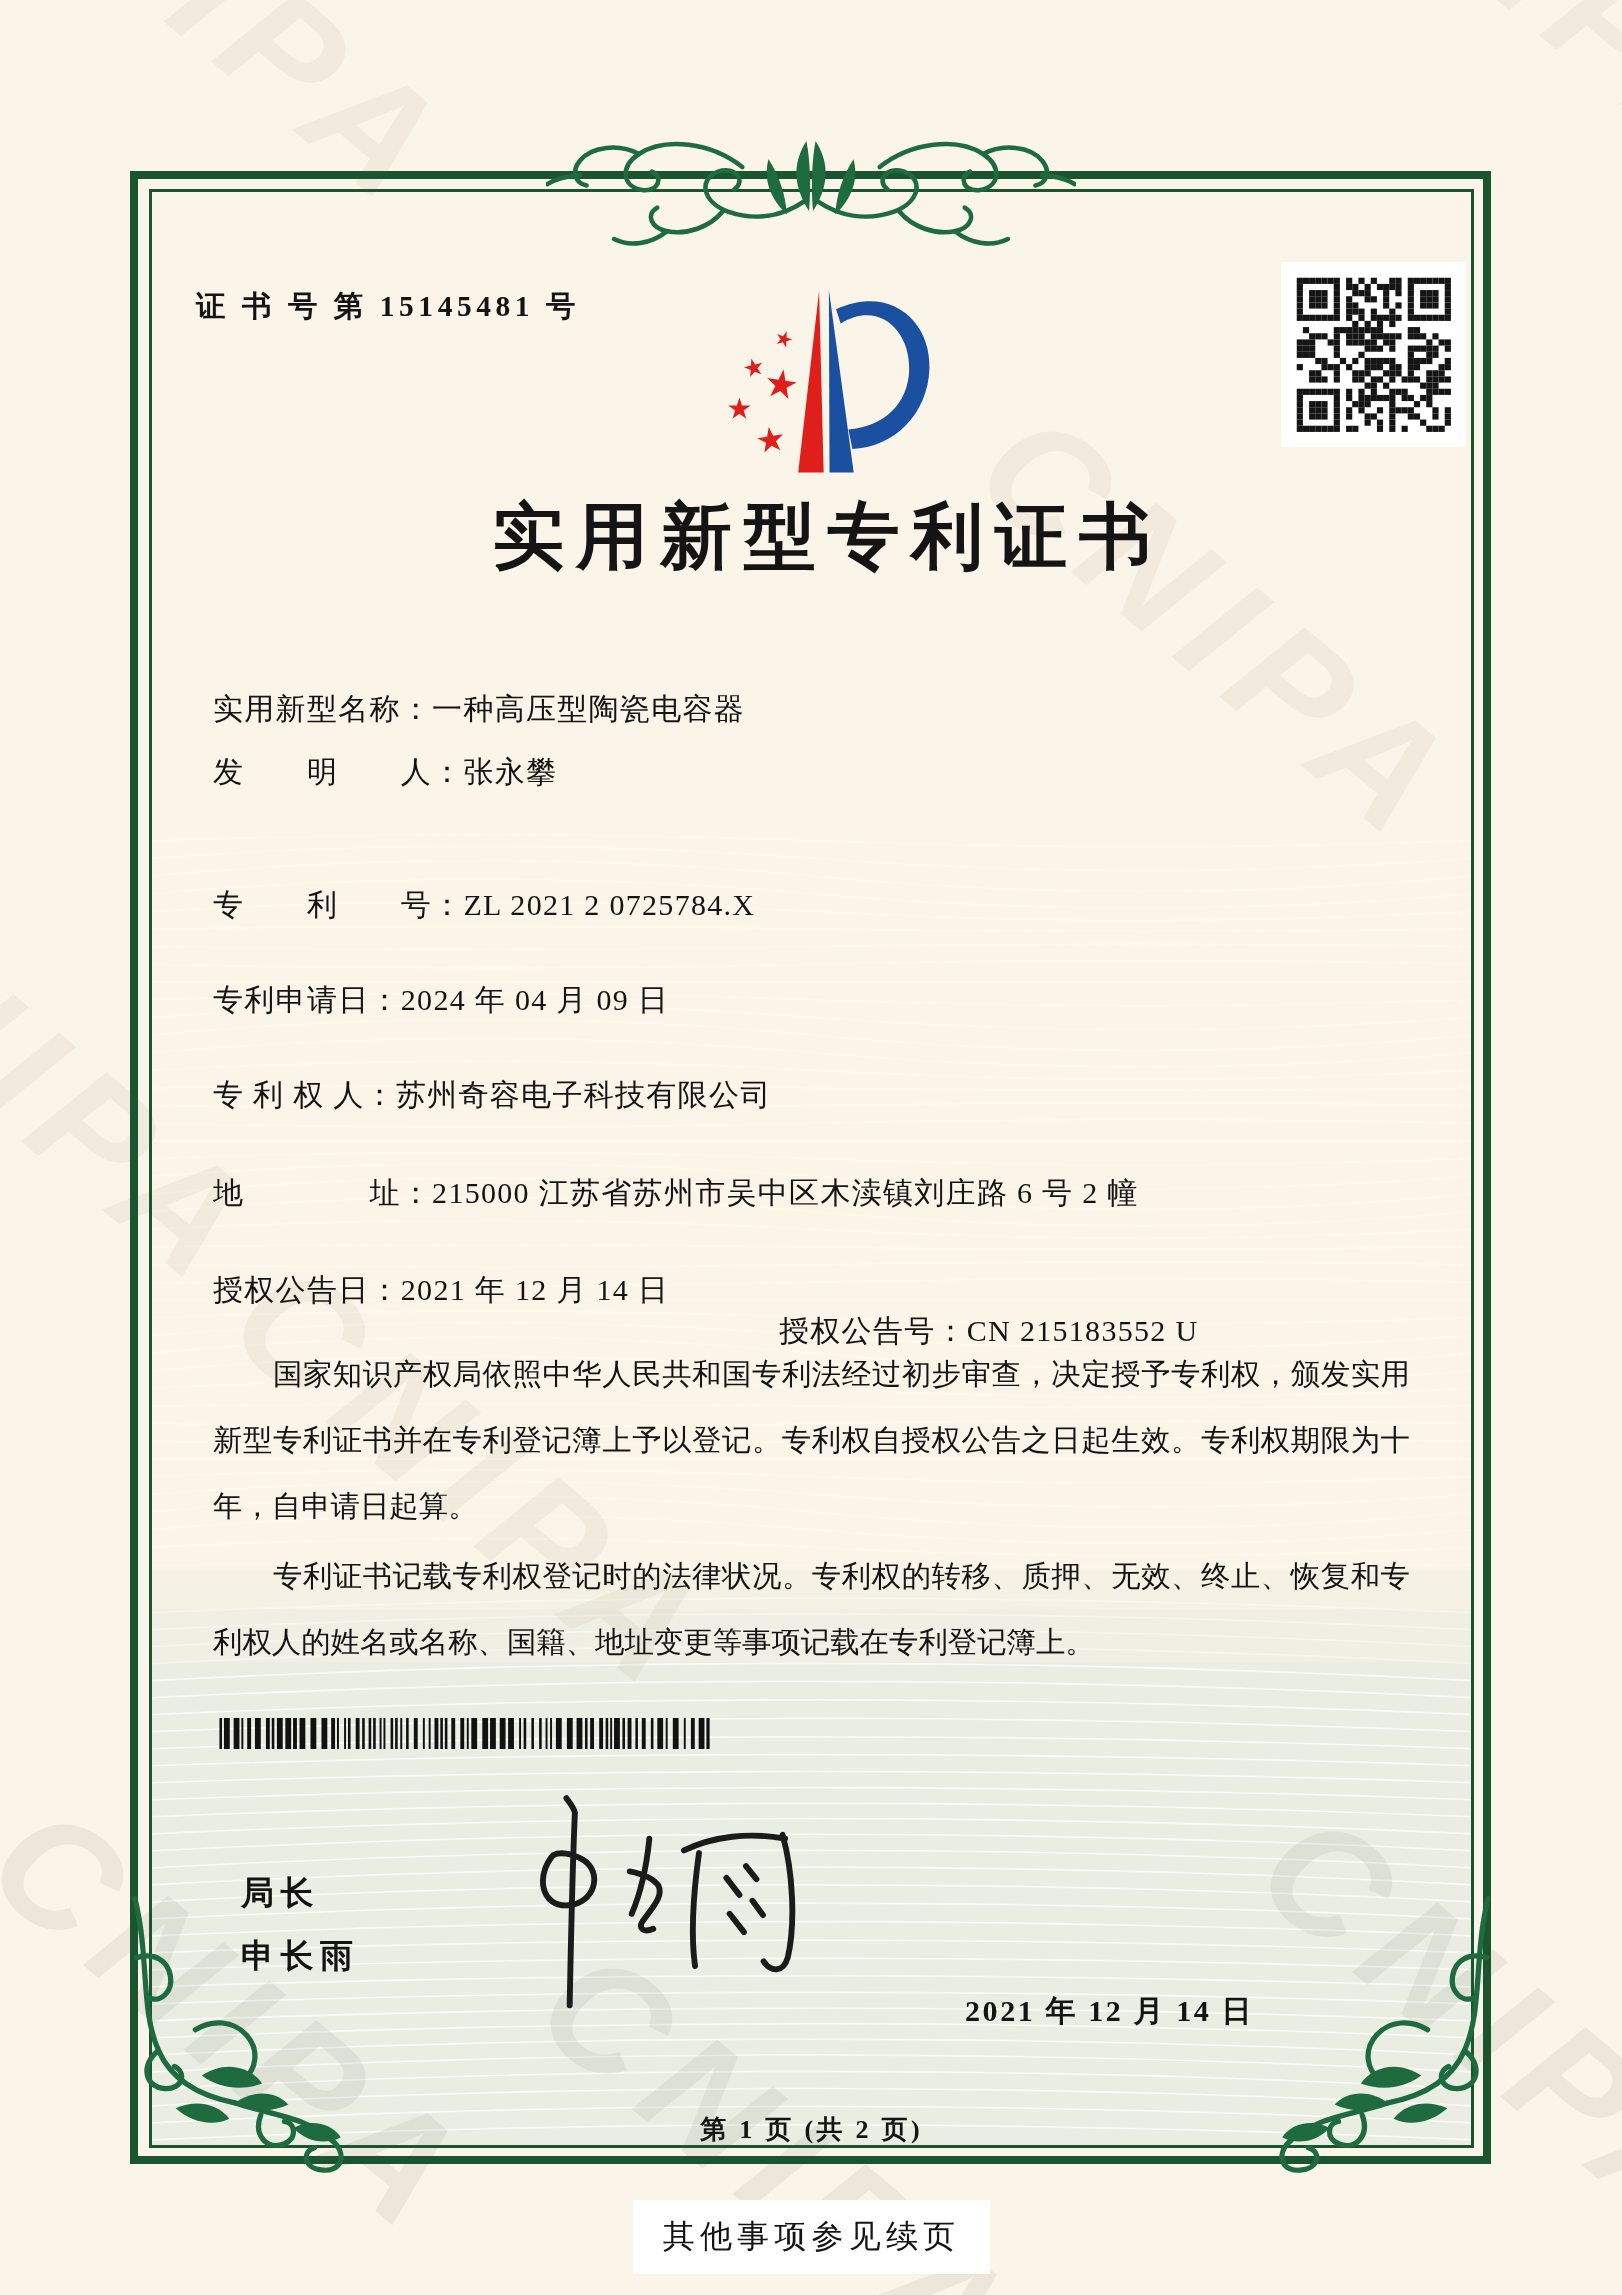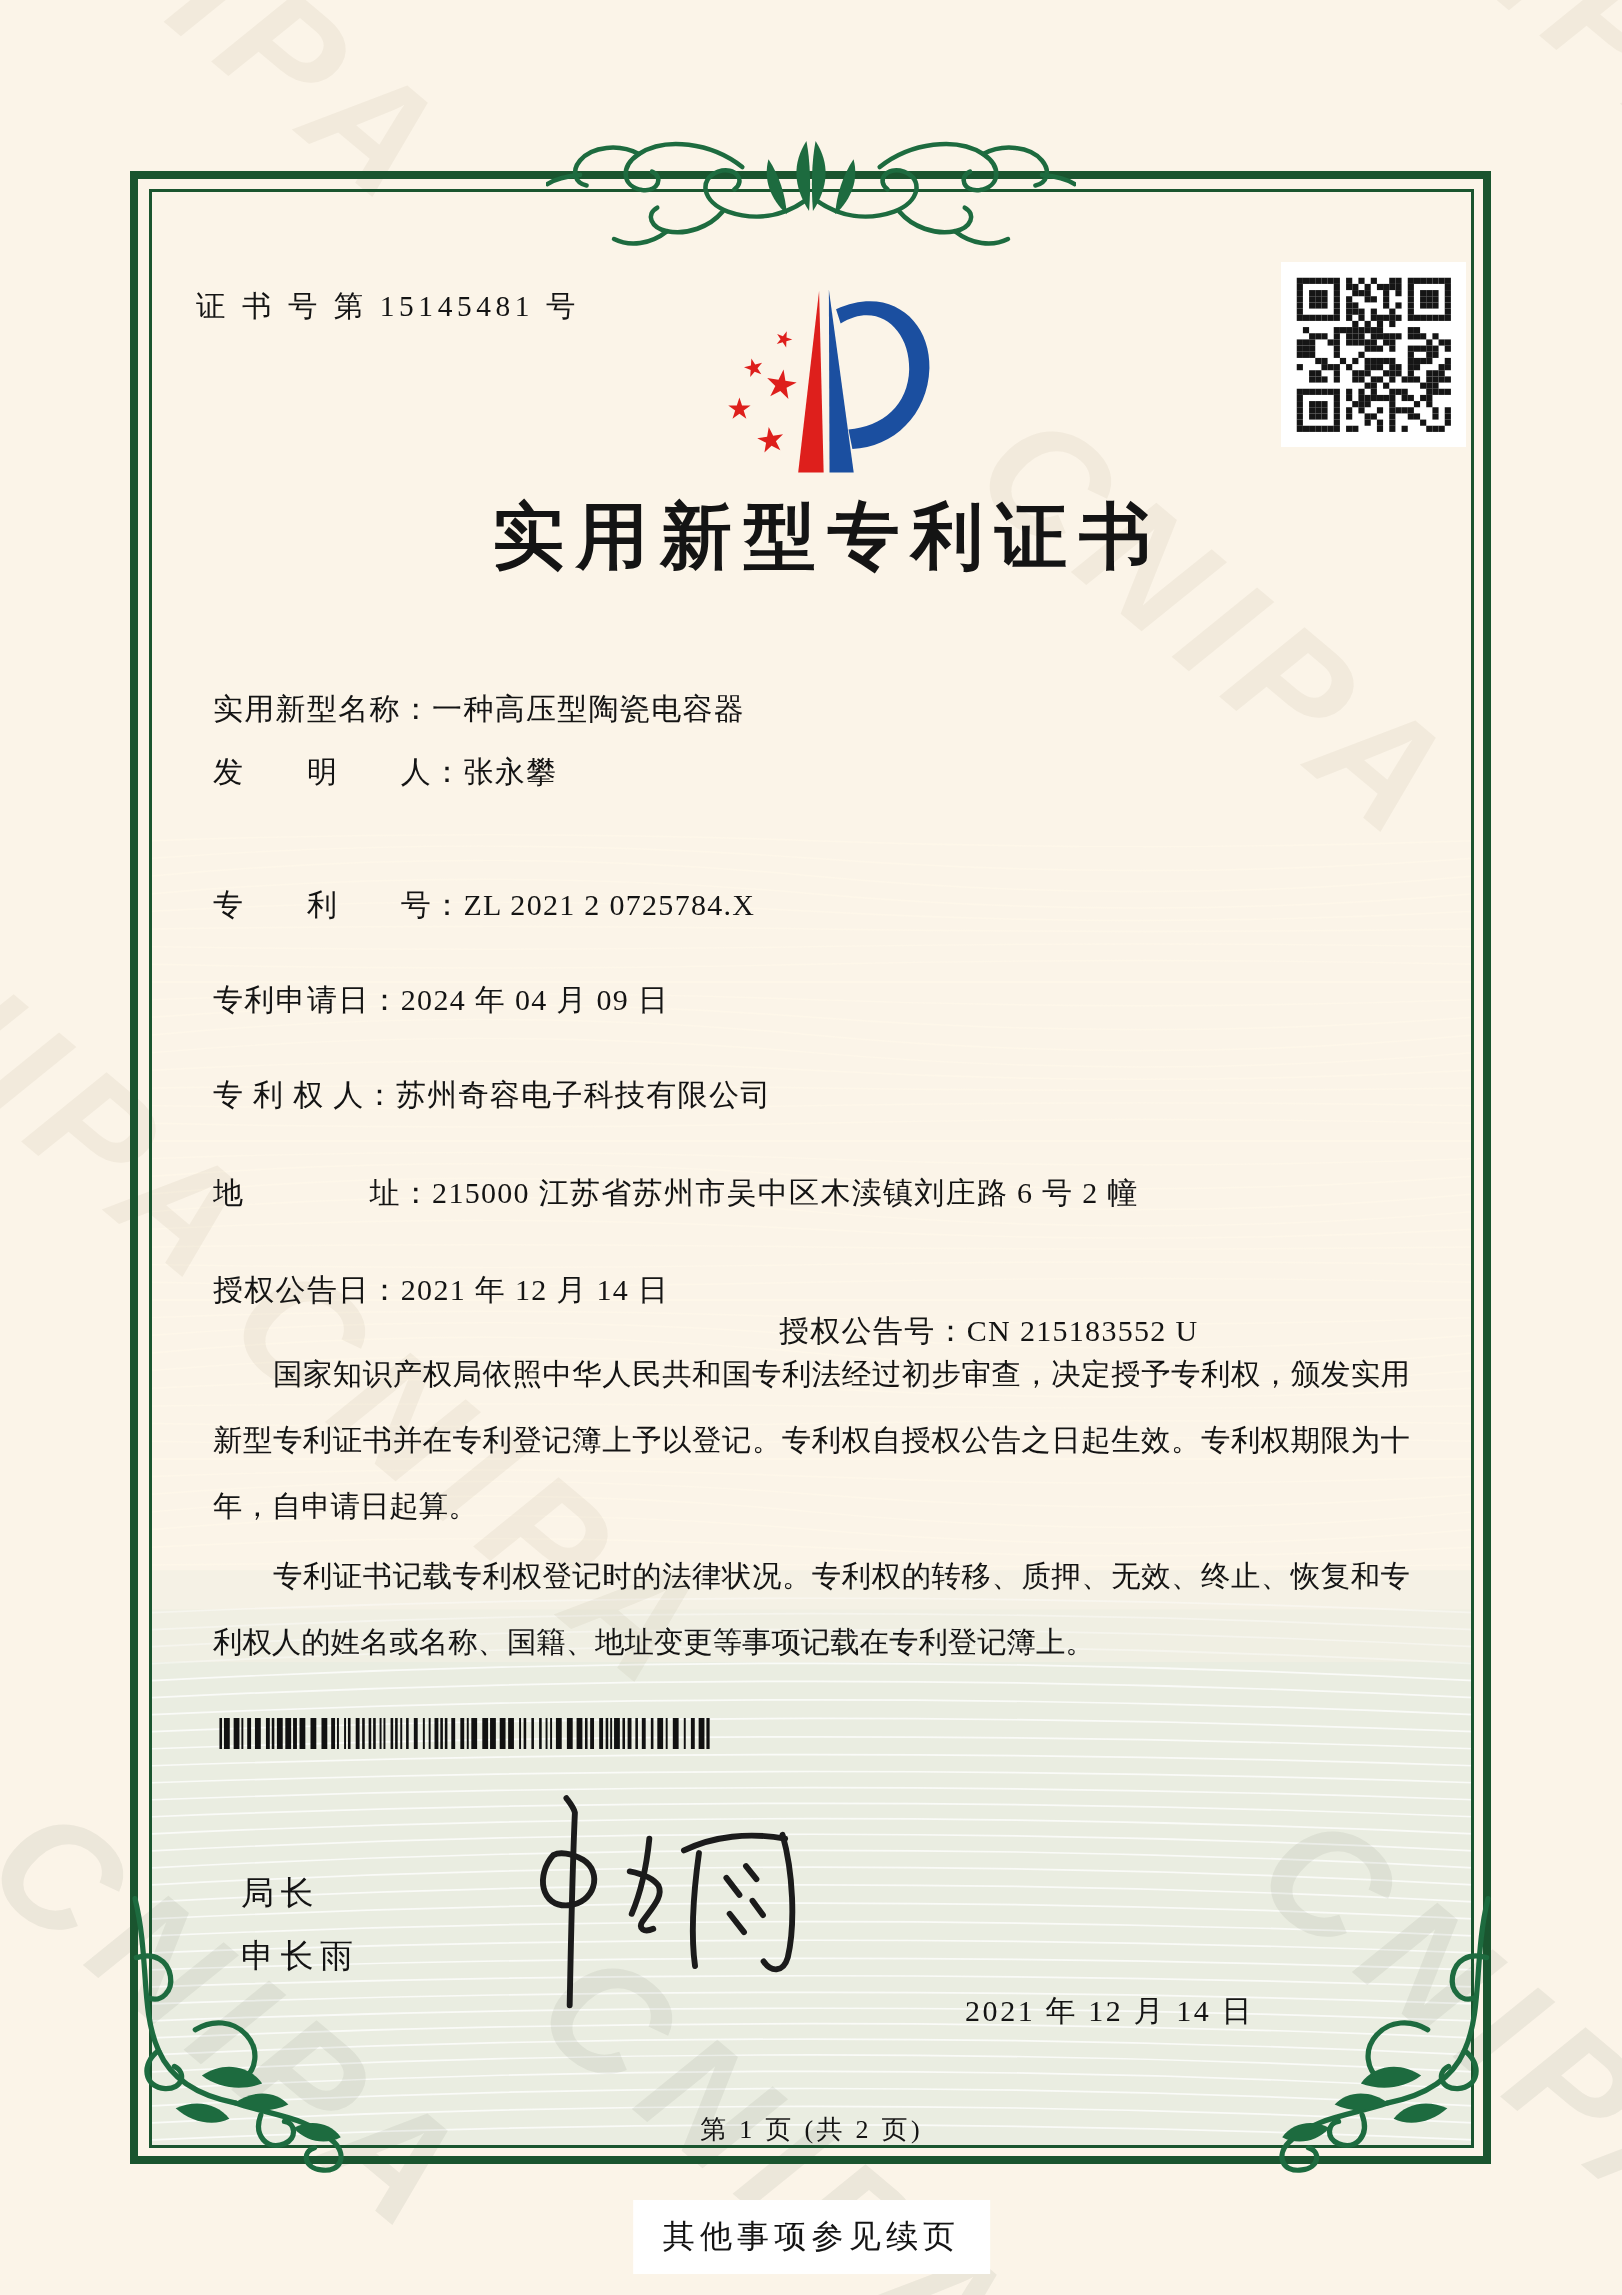--- a/index.html
+++ b/index.html
@@ -14,21 +14,21 @@
   .wm-green{color:rgba(110,115,95,0.10);}
   .wm1{left:-72px;top:-98px;} .wm2{left:1256px;top:-124px;} .wm3{left:936px;top:537px;}
   .wm4{left:-262px;top:982px;} .wm5{left:190px;top:1387px;} .wm6{left:-52px;top:1930px;}
   .wm7{left:497px;top:2074px;} .wm8{left:1217px;top:1937px;}
   .frame-outer{position:absolute;z-index:2;left:130px;top:171px;width:1345px;height:1977px;
                border:8.5px solid #1a552f;}
   .frame-inner{position:absolute;z-index:2;left:149px;top:189px;width:1319px;height:1953px;
                border:3.3px solid #1a552f;}
   .orn{position:absolute;z-index:3;}
   .content{position:absolute;inset:0;z-index:4;}
-  .abs{position:absolute;white-space:nowrap;}
+  .abs{position:absolute;white-space:nowrap;font-weight:bold;}
   .certno{left:196px;top:287px;font-size:29.4px;letter-spacing:4.6px;}
   .title{left:0;width:100%;text-align:center;top:489px;font-size:72px;font-weight:700;letter-spacing:11.8px;padding-left:16px;}
   .row{position:absolute;left:213px;font-size:30px;letter-spacing:1.3px;white-space:nowrap;}
   .r1{top:689px;} .r2{top:752px;} .r3{top:885px;} .r4{top:980px;}
   .r5{top:1075px;} .r6{top:1173px;} .r7{top:1270px;}
   .col2{position:absolute;left:566px;top:0;white-space:nowrap;margin-top:41px;}
   .body-text{position:absolute;left:213px;right:213px;top:1341px;font-size:29.4px;
              line-height:66px;text-align:justify;z-index:4;}
   .body-text p{margin:0 0 3.9px 0;text-indent:60px;}
   .sig-title{left:241px;top:1871px;font-size:33px;letter-spacing:6.5px;}

